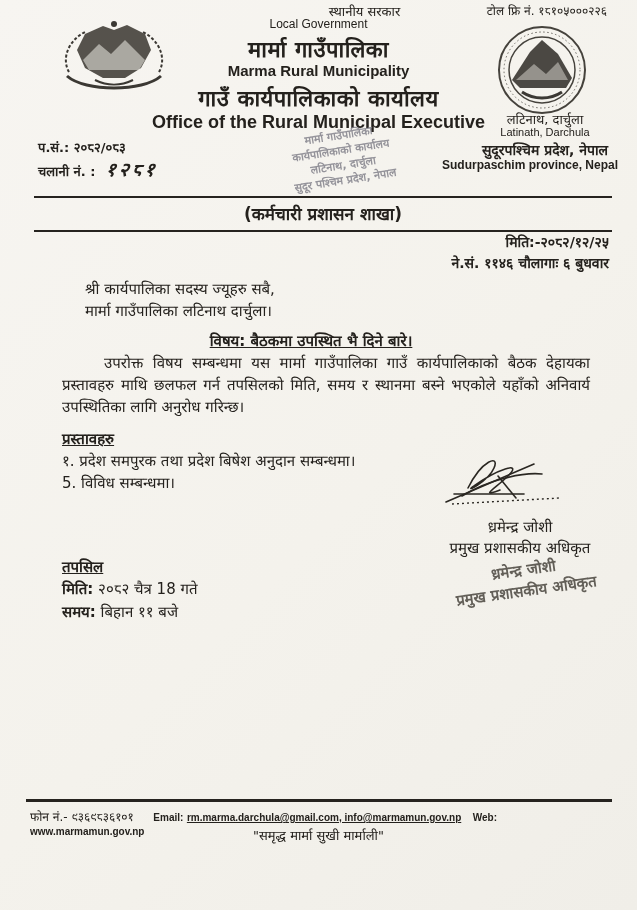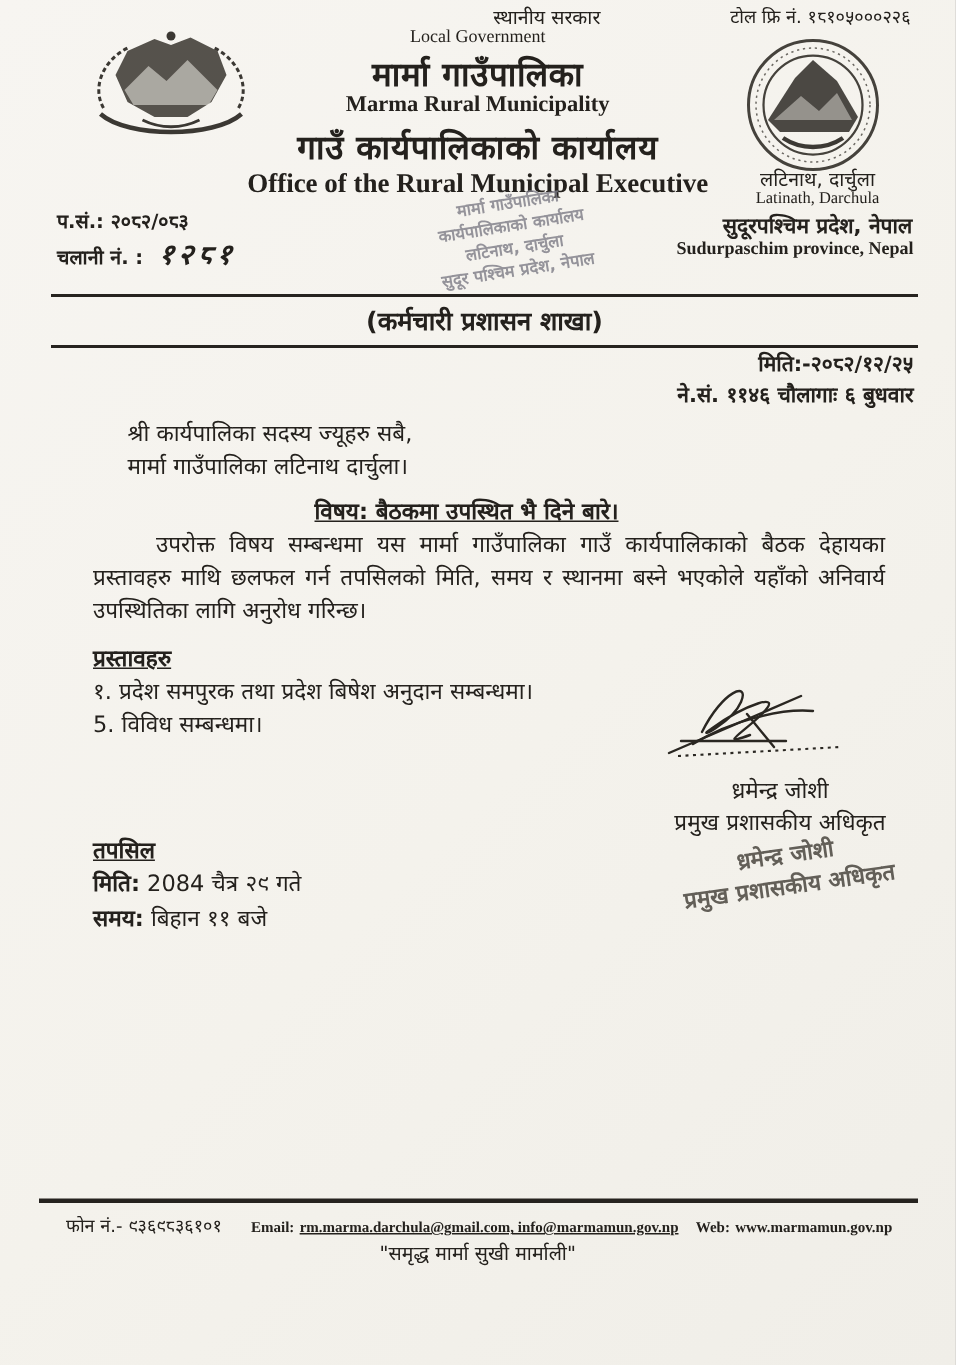--- a/index.html
+++ b/index.html
@@ -4,21 +4,21 @@
 <style>
   html,body{margin:0;padding:0;background:#d8d6d2;}
   #paper{
     position:relative;width:637px;height:910px;margin:0 auto;
     background:linear-gradient(135deg,#f7f5f1 0%,#f4f2ec 55%,#f0eee8 100%);
     font-family:"DejaVu Sans","Liberation Sans",sans-serif;
     color:#24211d;overflow:hidden;
   }
   .abs{position:absolute;}
   .ctr{text-align:center;}
-  .serif{font-family:Liberation Serif, serif;}
+  .serif{font-family:Liberation Sans, sans-serif;}
   .b{font-weight:bold;}
   .u{text-decoration:underline;}
   
   .hdr-line{left:0;width:637px;text-align:center;}
   .np-small{font-size:13px;padding-left:46px;}
   .np-big{font-size:22px;font-weight:bold;letter-spacing:.5px;}
   .en-mid{font-size:15px;font-weight:bold;}
   .en-big{font-size:18px;font-weight:bold;}
   .banner{left:34px;width:578px;top:196px;border-top:2px solid #26231f;border-bottom:2px solid #26231f;padding:4px 0 5px 0;text-align:center;font-size:17px;font-weight:bold;}
   
@@ -137,29 +137,29 @@
   <div class="abs ctr sig-name" style="left:410px;top:537px;width:220px;">प्रमुख प्रशासकीय अधिकृत</div>
 
   <div class="abs sig-stamp" style="left:420px;top:560px;width:210px;">
     <div>ध्रमेन्द्र जोशी</div>
     <div>प्रमुख प्रशासकीय अधिकृत</div>
   </div>
 
   <div class="abs b u t15" style="left:62px;top:556px;">तपसिल</div>
   <div class="abs t15" style="left:62px;top:578px;">
     <span class="b">मिति:</span>
-    <span>2084 चैत्र २९ गते</span>
+    <span>२०८२ चैत्र 18 गते</span>
   </div>
   <div class="abs t15" style="left:62px;top:601px;">
     <span class="b">समय:</span>
     <span>बिहान ११ बजे</span>
   </div>
 
   <div class="abs foot-rule"></div>
-  <div class="abs foot-text" style="left:30px;top:808px;width:580px;margin-left:14px;">
+  <div class="abs foot-text" style="left:30px;top:808px;width:580px;">
     <span style="font-size:12px;">फोन नं.- ९३६९८३६१०१</span>
     <span class="serif b" style="margin-left:16px;font-size:10px;">Email:</span>
     <span class="serif foot-link" style="font-size:10px;">rm.marma.darchula@gmail.com, info@marmamun.gov.np</span>
     <span class="serif b" style="margin-left:8px;font-size:10px;">Web:</span>
     <span class="serif b" style="font-size:10px;">www.marmamun.gov.np</span>
   </div>
   <div class="abs ctr quote" style="left:0;top:826px;width:637px;">"समृद्ध मार्मा सुखी मार्माली"</div>
 
 </div>
 

